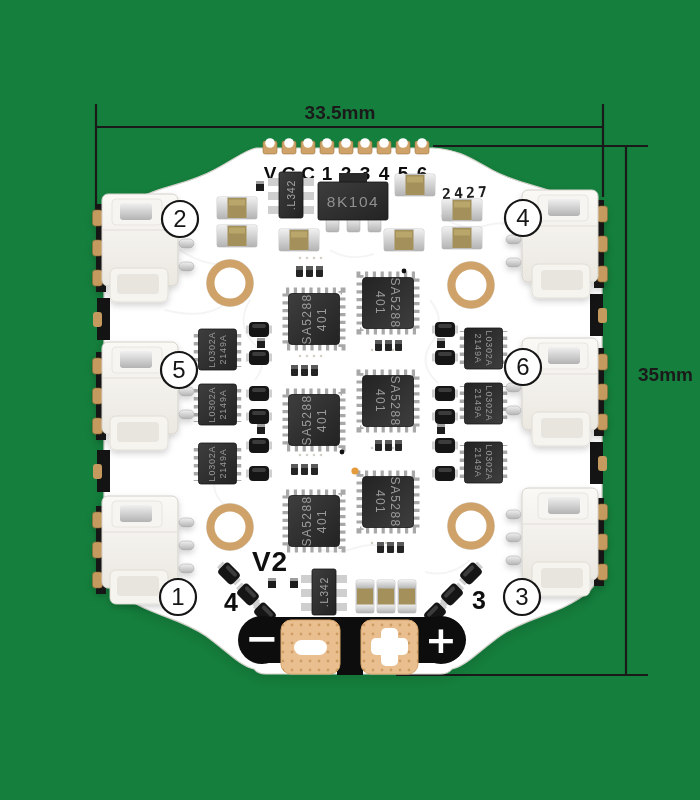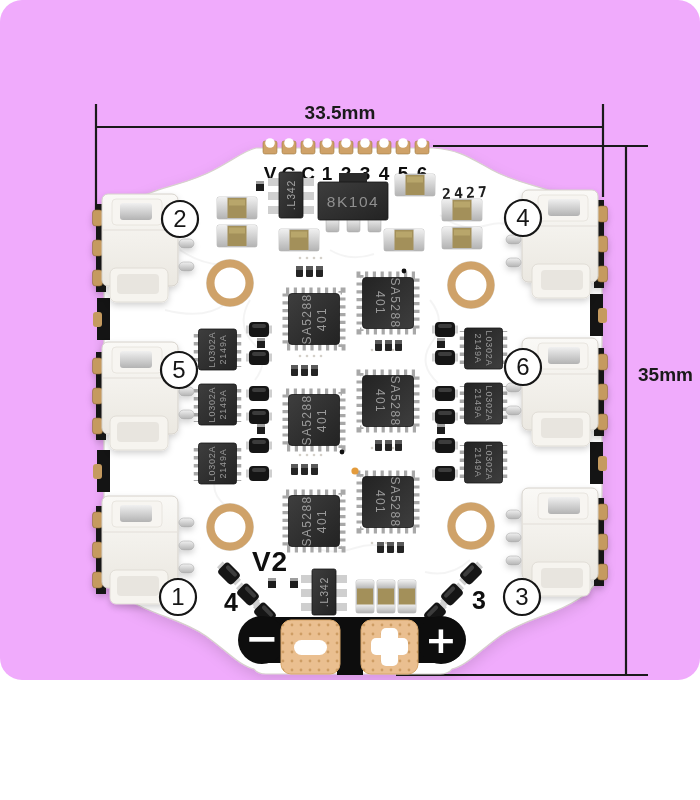--- a/index.html
+++ b/index.html
@@ -1,17 +1,17 @@
 <!DOCTYPE html>
 <html><head>
 <meta charset="utf-8">
 <style>
   html,body{margin:0;padding:0;background:#ffffff;}
-  .stage{position:relative;width:700px;height:680px;background:#f0abfc;overflow:hidden;
-         font-family:"Liberation Sans",sans-serif;border-radius:22px;}
+  .stage{position:relative;width:700px;height:800px;background:#15803d;overflow:hidden;
+         font-family:"Liberation Sans",sans-serif;}
   svg{display:block;}
   svg text{font-family:"Liberation Sans",sans-serif;}
   .dimlbl{font-weight:bold;font-size:19px;fill:#1a1a1a;}
   .dimline{stroke:#1a1a1a;stroke-width:2.2;fill:none;}
   .extline{stroke:#1a1a1a;stroke-width:2;fill:none;}
   .pinlbl{font-weight:bold;font-size:19px;fill:#0d0d0d;text-anchor:middle;}
   .batch{font-family:"DejaVu Sans Mono",monospace;font-weight:bold;font-size:15px;
          fill:#1e1e1e;letter-spacing:3px;text-anchor:middle;}
   .chiptxt{fill:#9a9a9a;font-size:12px;letter-spacing:1.4px;text-anchor:middle;font-weight:500;}
   .chiptxt.small{font-size:9px;letter-spacing:.8px;}

